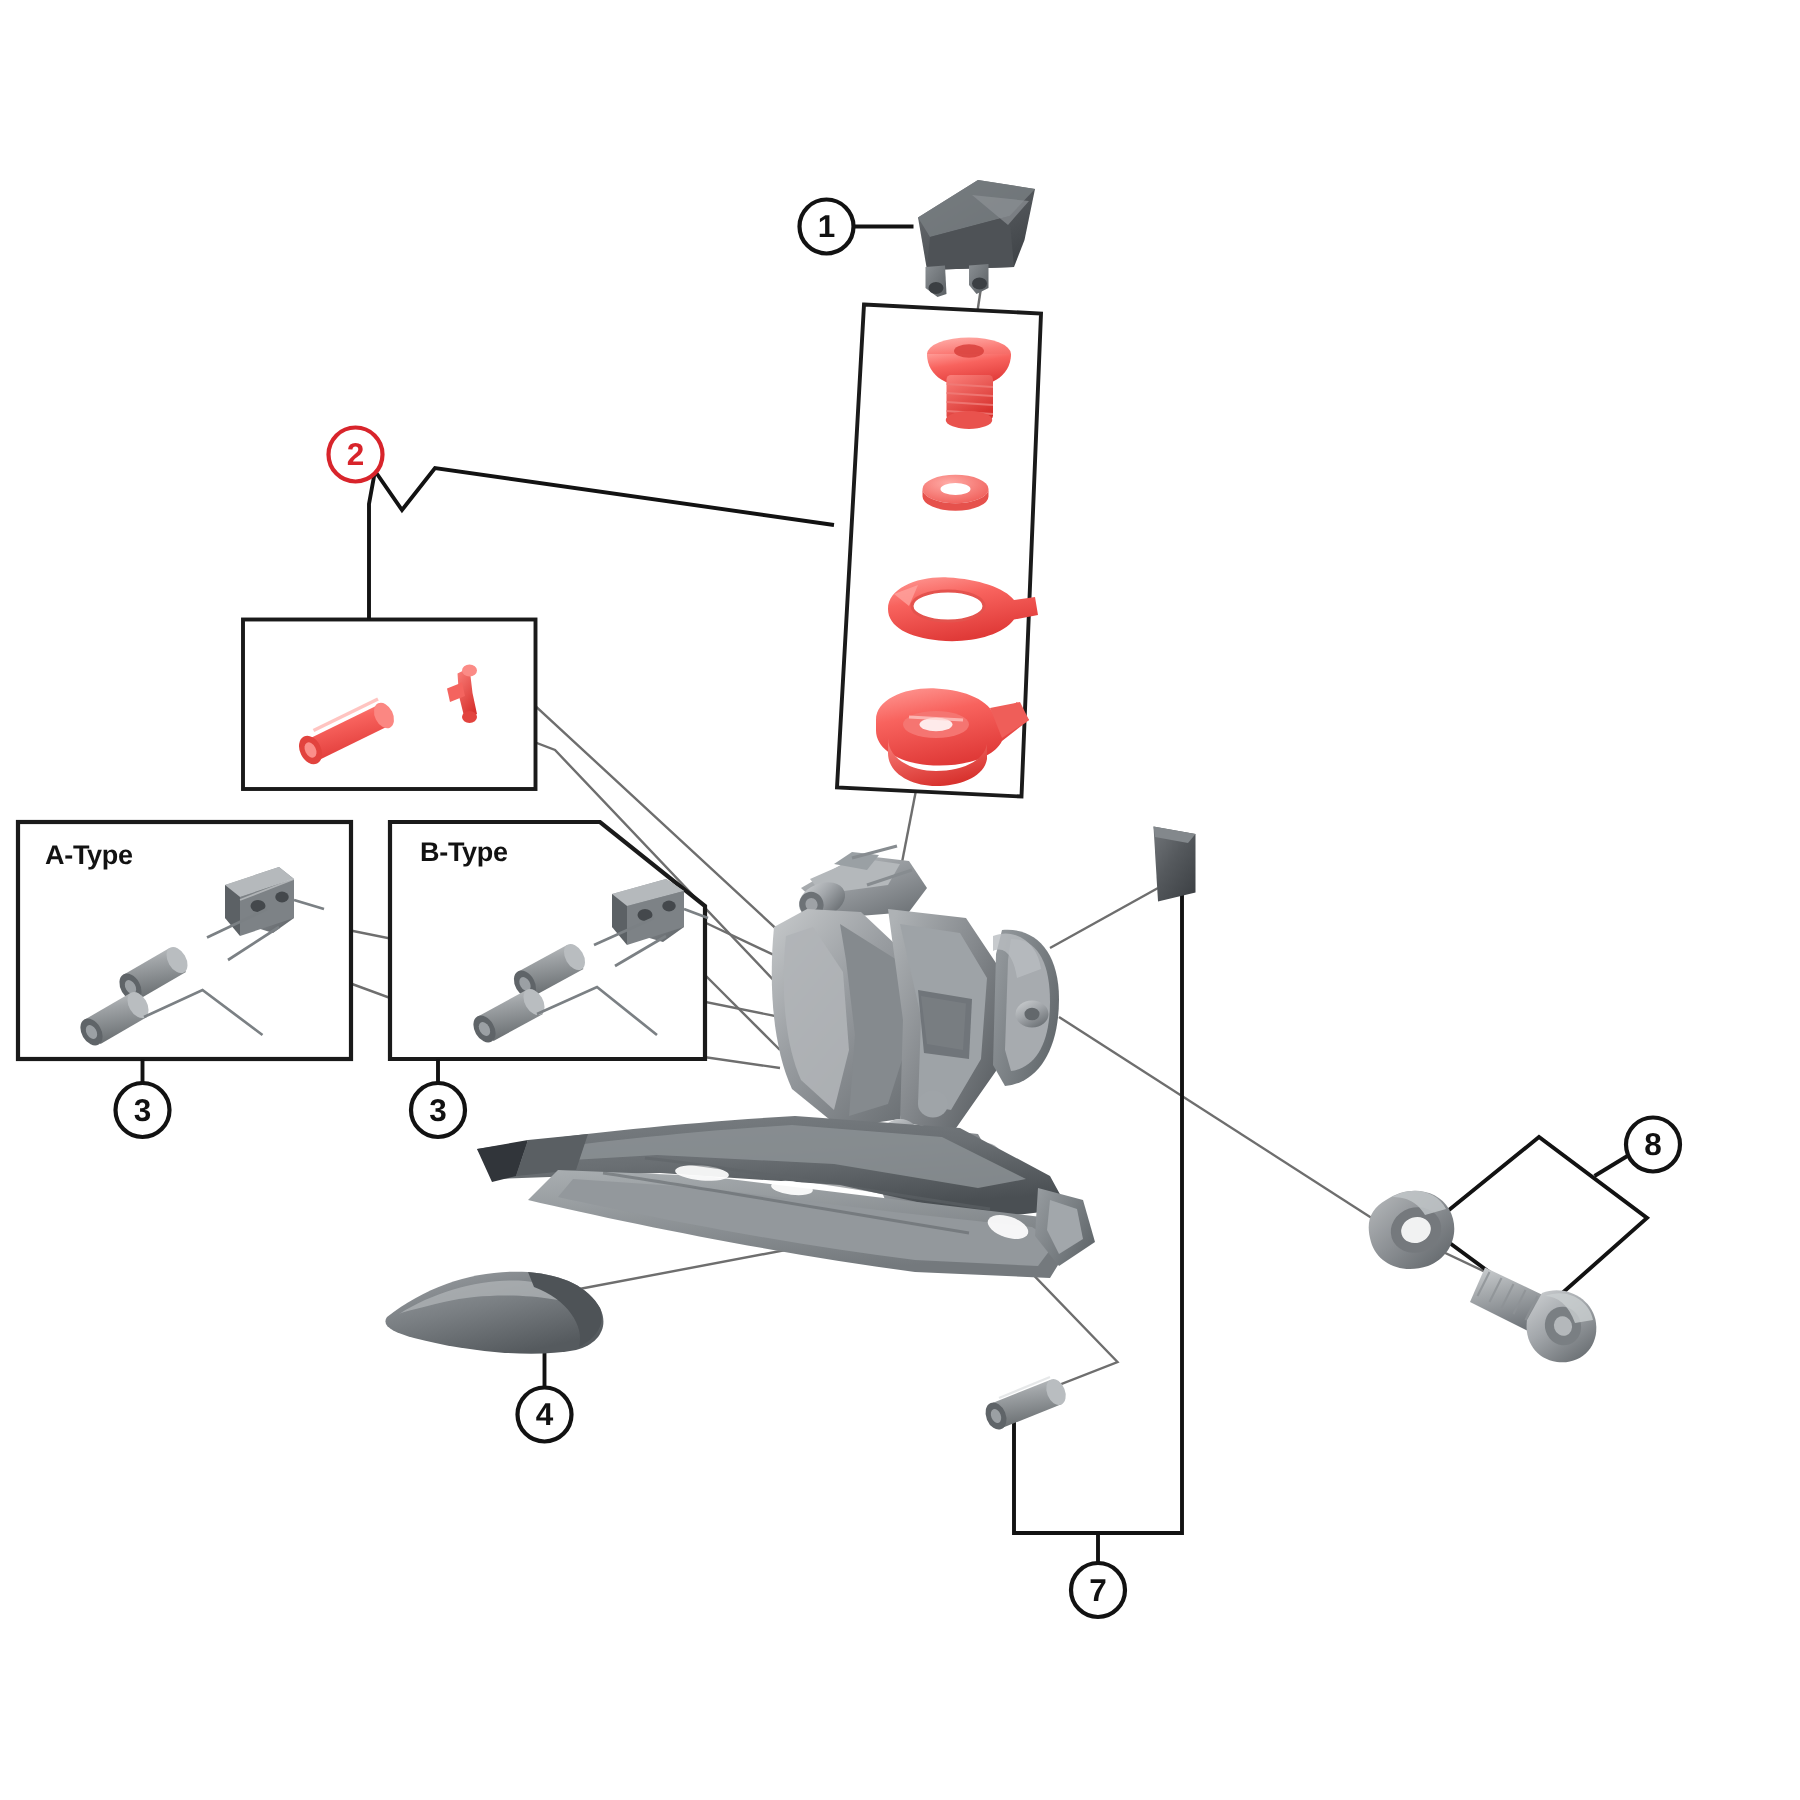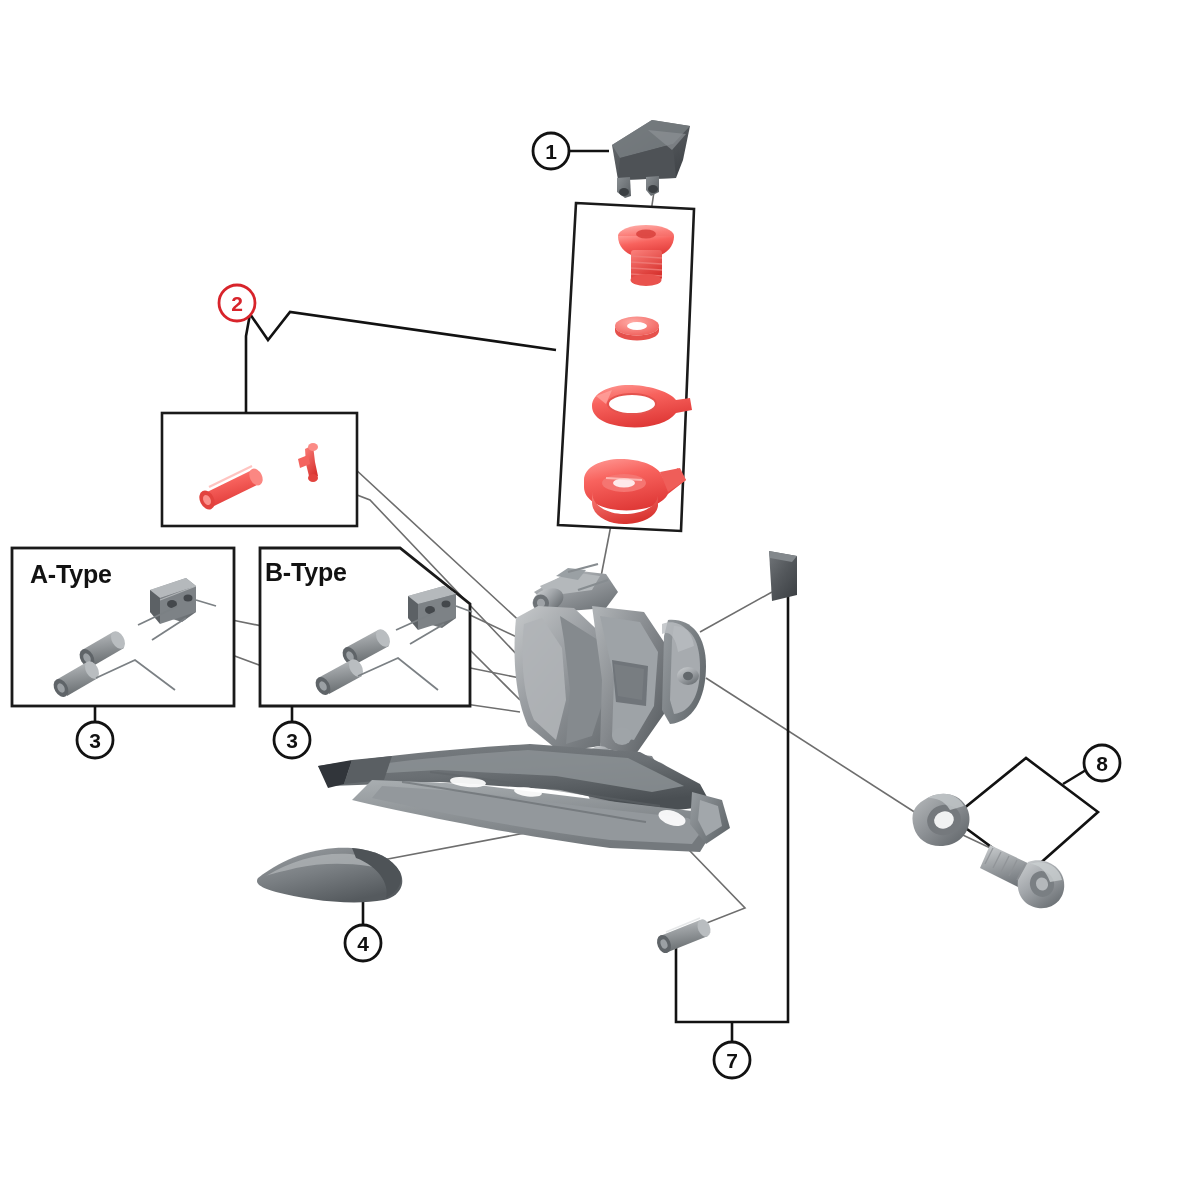--- a/index.html
+++ b/index.html
@@ -21,21 +21,21 @@
     line-height:1;
     user-select:none;
     pointer-events:none;
   }
   .callout-label.dark{color:#111111;}
   .callout-label.red{color:#d8242b;}
   .box-label{
     position:absolute;
     font-family:"Liberation Sans", sans-serif;
     font-weight:bold;
-    font-size:25px;
+    font-size:18px;
     color:#121212;
     letter-spacing:-0.2px;
     white-space:nowrap;
     user-select:none;
     pointer-events:none;
   }
 </style>
 </head>
 <body>
 
@@ -447,15 +447,15 @@
 
   <div class="callout-label dark" style="left:532px;top:132px;">1</div>
   <div class="callout-label red" style="left:218px;top:284px;">2</div>
   <div class="callout-label dark" style="left:76px;top:721px;">3</div>
   <div class="callout-label dark" style="left:273px;top:721px;">3</div>
   <div class="callout-label dark" style="left:344px;top:924px;">4</div>
   <div class="callout-label dark" style="left:713px;top:1041px;">7</div>
   <div class="callout-label dark" style="left:1083px;top:744px;">8</div>
 
   <div class="box-label" style="left:30px;top:560px;">A-Type</div>
-  <div class="box-label" style="left:265px;top:558px;">B-Type</div>
+  <div class="box-label" style="left:280px;top:558px;">B-Type</div>
 
 </div>
 
 </body></html>

